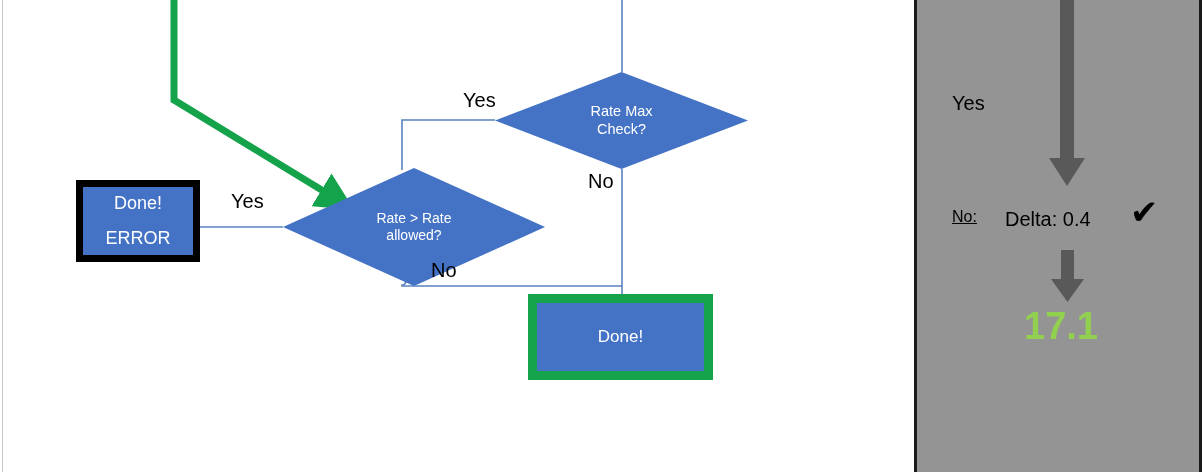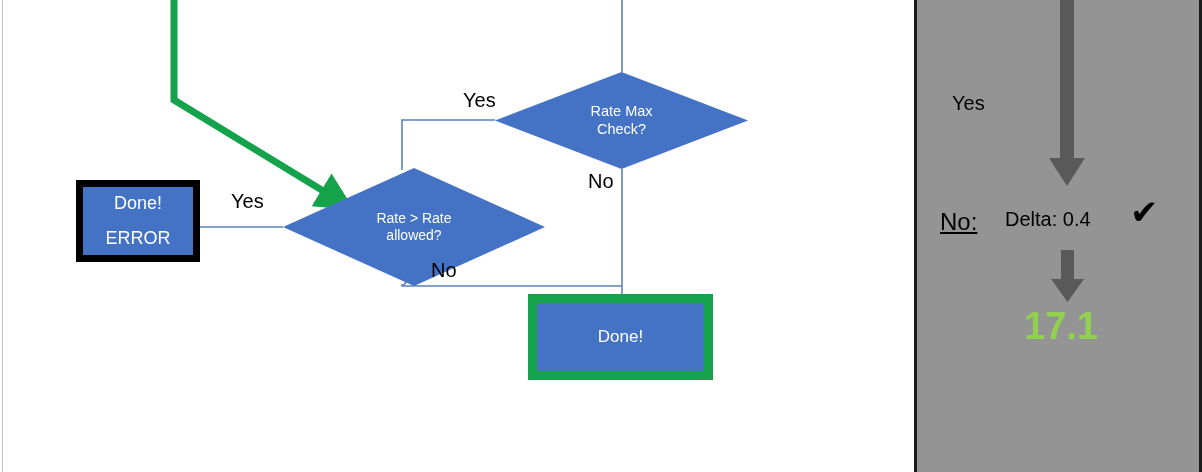--- a/index.html
+++ b/index.html
@@ -117,21 +117,21 @@
     position: absolute;
     left: 0; top: 0;
     width: 288px; height: 472px;
   }
   .panel-text {
     position: absolute;
     color: #000000;
     white-space: nowrap;
   }
   #panel-label-yes   { left: 35px;  top: 92px;  font-size: 20px; }
-  #panel-label-no    { left: 23px;  top: 208px; font-size: 24px; text-decoration: underline; }
+  #panel-label-no    { left: 35px;  top: 208px; font-size: 16px; text-decoration: underline; }
   #panel-label-delta { left: 88px; top: 208px; font-size: 20px; }
   #panel-check-icon  { left: 213px; top: 195px; font-size: 34px; line-height: 1; }
   #panel-result-value {
     left: 0; top: 305px;
     width: 288px;
     text-align: center;
     font-size: 38px;
     font-weight: bold;
     color: #92d050;
   }

